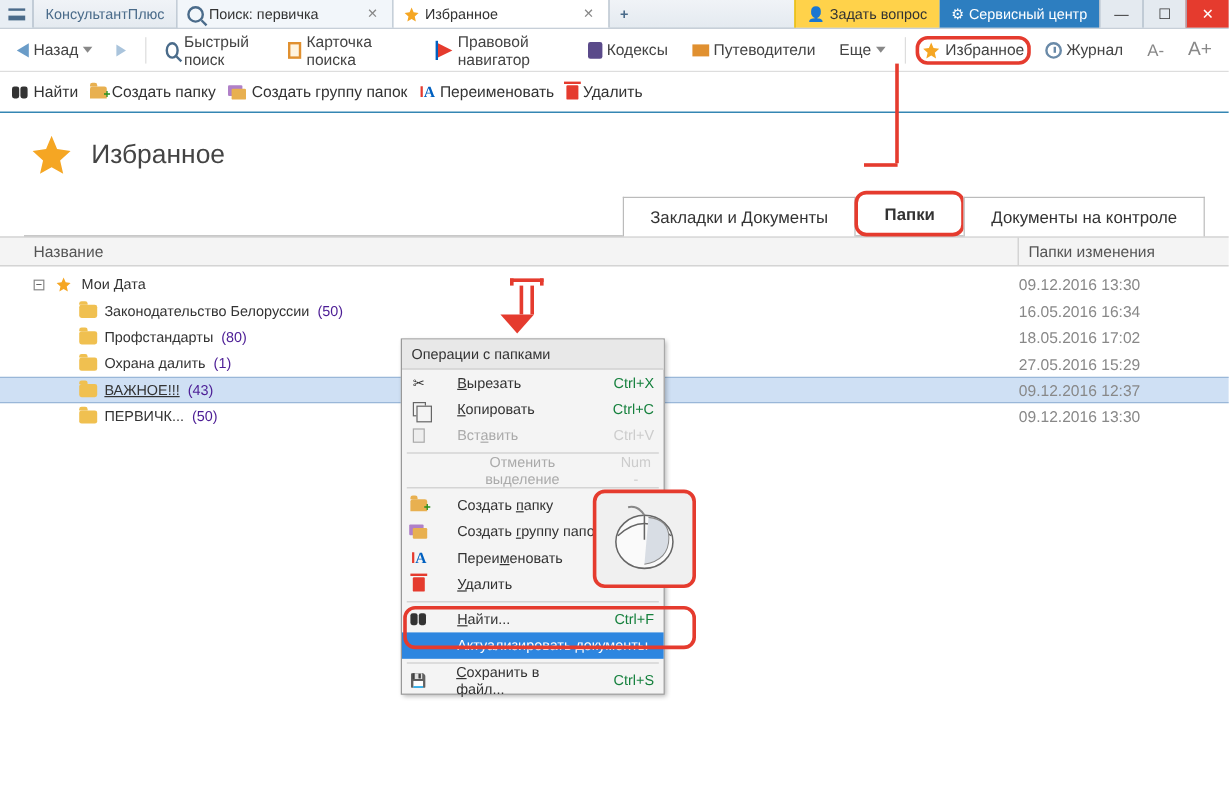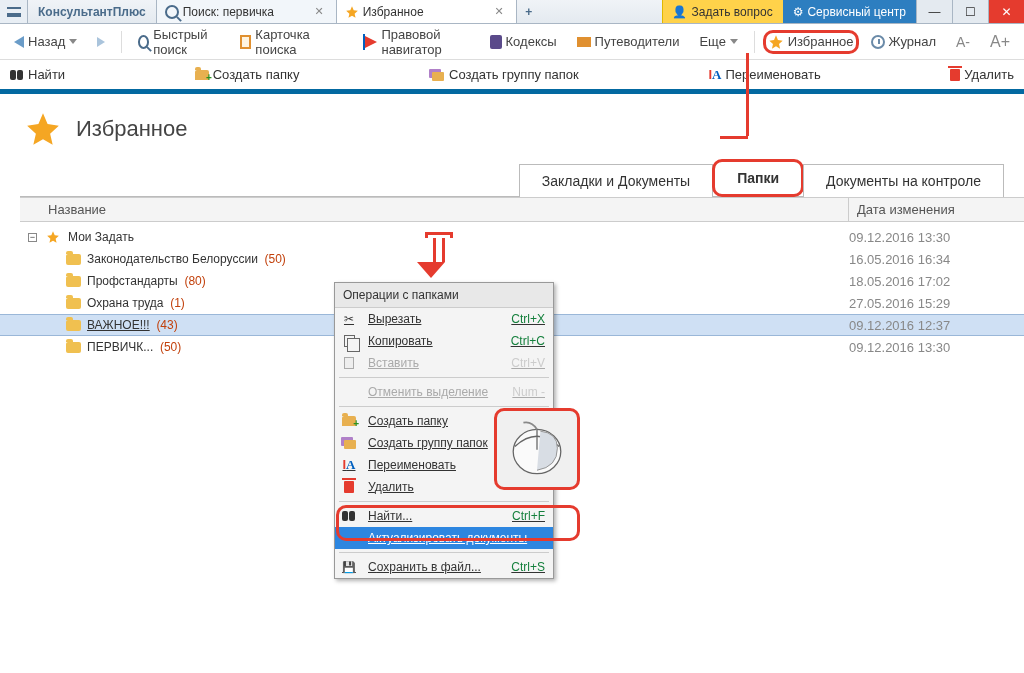--- a/index.html
+++ b/index.html
@@ -3,21 +3,21 @@
 <meta charset="utf-8">
 <style>
   * { box-sizing: border-box; margin: 0; padding: 0; font-family: Arial, Helvetica, sans-serif; }
   body { width: 1024px; height: 673px; background: #fff; font-size: 12px; color: #333; overflow: hidden; position: relative; }
 
   
   .titlebar { height: 24px; background: linear-gradient(#f0f3f7,#e4eaf0); display: flex; align-items: stretch; border-bottom: 1px solid #a9b6c4; }
   .hamburger { width: 28px; display:flex; align-items:center; justify-content:center; border-right:1px solid #a9b6c4; background:#e8eef4; }
   .hamburger-lines { width:14px; height:10px; border-top:2px solid #4a6b8a; border-bottom:2px solid #4a6b8a; position:relative; }
   .hamburger-lines:before{content:"";position:absolute;top:4px;left:0;right:0;border-top:2px solid #4a6b8a;}
-  .logo-title { padding:0 10px; display:flex; align-items:center; color:#4a6b8a; font-weight:bold; font-size:12px; border-right:1px solid #a9b6c4;}
+  .logo-title { padding:0 10px; display:flex; align-items:center; color:#4a6b8a; font-weight:normal; font-size:12px; border-right:1px solid #a9b6c4;}
   .tab { display:flex; align-items:center; padding:0 8px; border-right:1px solid #a9b6c4; background:#f2f6fa; gap:4px; min-width:180px; position:relative;}
   .tab.active { background:#fff; }
   .tab .close { margin-left:auto; color:#888; font-size:11px; padding:0 4px;}
   .tab-add { width:24px; display:flex;align-items:center;justify-content:center;color:#4a6b8a;font-weight:bold;}
   .titlebar-spacer{flex:1;}
   .btn-ask{background:#ffd24a;display:flex;align-items:center;padding:0 10px;gap:4px;color:#333;font-size:12px;border-left:1px solid #e0b800;}
   .btn-service{background:#2d7ec0;color:#fff;display:flex;align-items:center;padding:0 10px;gap:4px;font-size:12px;}
   .win-controls{display:flex;}
   .win-btn{width:36px;display:flex;align-items:center;justify-content:center;background:#e4eaf0;border-left:1px solid #a9b6c4;}
   .win-btn.close-btn{background:#e53b2e;color:#fff;}
@@ -37,21 +37,21 @@
   .book-i{width:12px;height:14px;background:#5a4a8a;border-radius:2px;}
   .sign-i{width:14px;height:10px;background:#e09030;position:relative;}
   .star-svg{width:16px;height:16px;}
   .clock-i{width:14px;height:14px;border:2px solid #6a8aa8;border-radius:50%;position:relative;}
   .clock-i:after{content:"";position:absolute;top:2px;left:5px;width:2px;height:5px;background:#6a8aa8;}
   .fsize{font-size:14px;color:#888;}
   .fsize.plus{font-size:16px;}
   .fav-highlight{border:3px solid #e53b2e;border-radius:10px;padding:1px 2px;}
 
   
-  .sec-toolbar{height:34px;display:flex;align-items:center;padding:0 10px;gap:10px;border-bottom:5px solid #0369a1;justify-content:space-between;}
+  .sec-toolbar{height:34px;display:flex;align-items:center;padding:0 10px;gap:10px;border-bottom:1px solid #0369a1;}
   .sec-btn{display:flex;align-items:center;gap:4px;font-size:13px;color:#333;}
   .binoc-i{width:14px;height:10px;display:flex;gap:1px;}
   .binoc-i span{width:6px;height:10px;background:#333;border-radius:2px;}
   .folder-plus-i{width:14px;height:10px;background:#e8b050;border-radius:2px 2px 0 0;position:relative;}
   .folder-plus-i:before{content:"";position:absolute;top:-3px;left:0;width:6px;height:3px;background:#e8b050;border-radius:2px 2px 0 0;}
   .folder-plus-i:after{content:"+";position:absolute;right:-3px;bottom:-3px;color:#2a9020;font-weight:bold;font-size:10px;}
   .folder-group-i{position:relative;width:16px;height:12px;}
   .folder-group-i:before{content:"";position:absolute;left:0;top:0;width:12px;height:9px;background:#b080c8;border-radius:1px;}
   .folder-group-i:after{content:"";position:absolute;left:3px;top:3px;width:12px;height:9px;background:#e8b050;border-radius:1px;}
   .rename-i{font-weight:bold;color:#0060c0;font-size:13px;font-family:serif;}
@@ -66,44 +66,44 @@
 
   
   .tabs-row{display:flex;align-items:flex-end;border-bottom:1px solid #bbb;margin-left:20px;margin-right:20px;position:relative;text-align:right;}
   .tabs-spacer{flex:1;}
   .page-tab{padding:8px 22px;border:1px solid #bbb;border-bottom:none;background:#fff;position:relative;top:1px;font-size:14px;color:#333;}
   .page-tab.active{font-weight:bold;}
   .page-tab+.page-tab{margin-left:-1px;}
   .tab-highlight{border:3px solid #e53b2e;border-radius:10px;}
 
   
-  .table-head{display:flex;background:#f4f4f4;border:1px solid #ccc;border-left:none;border-right:none;margin-top:0;margin-left:20px;}
+  .table-head{display:flex;background:#f4f4f4;border:1px solid #ccc;border-left:none;border-right:none;margin-top:0;}
   .th{padding:4px 8px;font-size:13px;color:#555;}
   .th.name{flex:1;border-right:1px solid #ccc;margin-left:20px;}
   .th.date{width:175px;}
 
   
   .tree{margin:4px 0 0 0;}
   .tree-row{display:flex;align-items:center;height:22px;padding-left:28px;position:relative;}
-  .tree-row .count{color:#c2410c;}
+  .tree-row .count{color:#4c1d95;}
   .tree-row .date{margin-left:auto;width:175px;color:#888;font-size:13px;}
   .tree-row.root{padding-left:28px;}
   .tree-row.child{padding-left:66px;}
   .expander{position:absolute;left:30px;width:9px;height:9px;border:1px solid #888;font-size:9px;line-height:7px;text-align:center;}
   .root .expander{left:28px;}
   .tree-row.root .star-mini{margin:0 4px;}
   .folder-i{width:15px;height:11px;background:#f0c050;border-radius:2px;position:relative;margin-right:6px;}
   .folder-i:before{content:"";position:absolute;top:-3px;left:0;width:7px;height:3px;background:#f0c050;border-radius:2px 2px 0 0;}
   .tree-row.selected{background:#cfe0f4;border-top:1px solid #9ab7d8;border-bottom:1px solid #9ab7d8;}
   .tree-row.selected .label{text-decoration:underline;}
 
   
   .context-menu{position:absolute;left:334px;top:282px;width:220px;background:#f4f4f4;border:1px solid #999;box-shadow:2px 2px 4px rgba(0,0,0,0.3);font-size:12px;}
   .cm-title{background:#e8e8e8;padding:5px 8px;border-bottom:1px solid #ccc;font-size:12px;}
-  .cm-item{display:flex;align-items:center;padding:3px 8px 3px 6px;gap:11px;height:22px;text-decoration:underline;}
+  .cm-item{display:flex;align-items:center;padding:3px 8px 3px 6px;gap:24px;height:22px;}
   .cm-item .icon-slot{width:16px;display:flex;justify-content:center;}
   .cm-item .shortcut{margin-left:auto;color:#15803d;}
   .cm-item.disabled{color:#aaa;text-align:center;}
   .cm-item.disabled .shortcut{color:#ccc;}
   .cm-item.highlighted{background:#2d86e0;color:#fff;}
   .cm-sep{height:1px;background:#ccc;margin:3px 4px;}
   .scissors-i:before{content:"✂";font-size:12px;}
   .copy-i{width:11px;height:12px;border:1px solid #666;position:relative;}
   .copy-i:after{content:"";position:absolute;left:2px;top:2px;width:11px;height:12px;border:1px solid #666;background:#f4f4f4;}
   .paste-i{width:10px;height:12px;border:1px solid #aaa;background:#eee;}
@@ -254,49 +254,49 @@
 
 <div class="tabs-row">
   <div class="tabs-spacer"></div>
   <div class="page-tab">Закладки и Документы</div>
   <div class="page-tab active tab-highlight">Папки</div>
   <div class="page-tab">Документы на контроле</div>
 </div>
 
 <div class="table-head">
   <div class="th name">Название</div>
-  <div class="th date">Дата изменения</div>
+  <div class="th date">Папки изменения</div>
 </div>
 
 <div class="tree">
   <div class="tree-row root">
     <span class="expander">−</span>
     <span style="width:14px"></span>
     <svg class="star-mini">
         <use href="#star" class="star-y"></use>
       </svg>
     <span style="width:4px"></span>
-    <span class="label">Мои Задать</span>
+    <span class="label">Мои Дата</span>
     <span class="date">09.12.2016 13:30</span>
   </div>
   <div class="tree-row child">
     <span class="folder-i"></span>
     <span class="label">Законодательство Белоруссии</span>&nbsp;&nbsp;
     <span class="count">(50)</span>
     <span class="date">16.05.2016 16:34</span>
   </div>
   <div class="tree-row child">
     <span class="folder-i"></span>
     <span class="label">Профстандарты</span>&nbsp;&nbsp;
     <span class="count">(80)</span>
     <span class="date">18.05.2016 17:02</span>
   </div>
   <div class="tree-row child">
     <span class="folder-i"></span>
-    <span class="label">Охрана труда</span>&nbsp;&nbsp;
+    <span class="label">Охрана далить</span>&nbsp;&nbsp;
     <span class="count">(1)</span>
     <span class="date">27.05.2016 15:29</span>
   </div>
   <div class="tree-row child selected">
     <span class="folder-i"></span>
     <span class="label">ВАЖНОЕ!!!</span>&nbsp;&nbsp;
     <span class="count">(43)</span>
     <span class="date">09.12.2016 12:37</span>
   </div>
   <div class="tree-row child">

